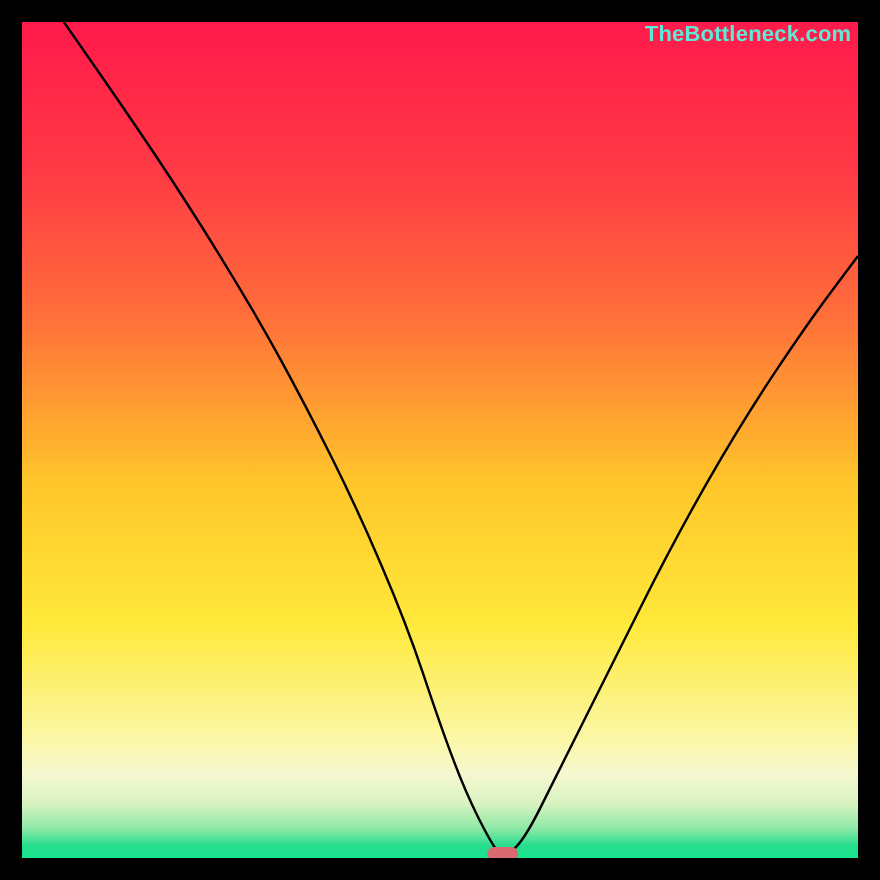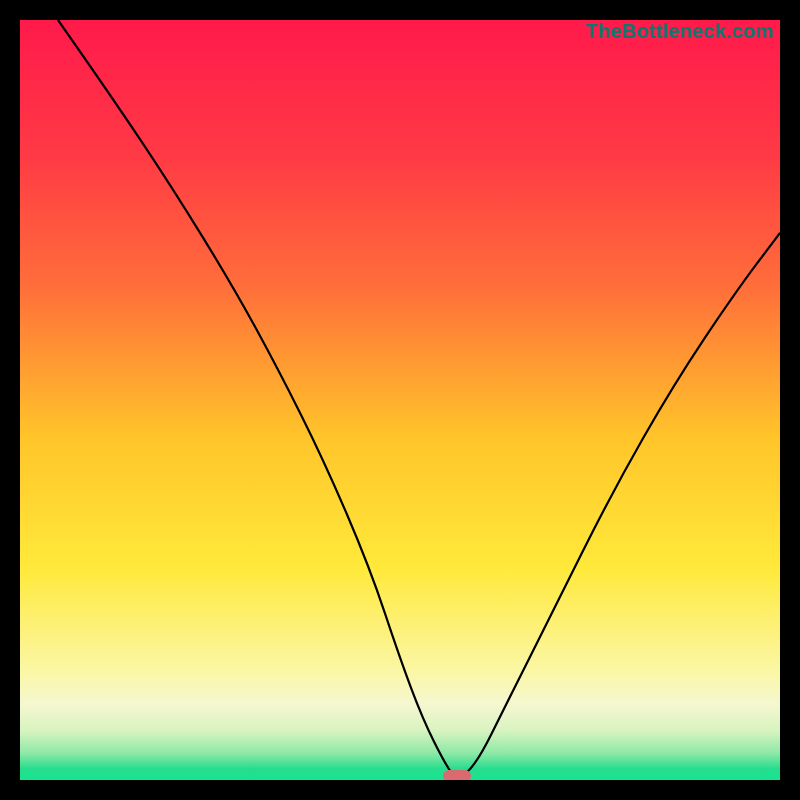--- a/index.html
+++ b/index.html
@@ -28,21 +28,21 @@
     width: 100%;
     height: 100%;
   }
   .watermark {
     position: absolute;
     top: 0;
     right: 6px;
     font-family: Arial, Helvetica, sans-serif;
     font-size: 20px;
     font-weight: 600;
-    color: #0f766e;
+    color: #5eead4;
     letter-spacing: 0.2px;
   }
   .marker {
     position: absolute;
     width: 28px;
     height: 12px;
     background: #d96a6f;
     border-radius: 6px;
   }
 </style>

